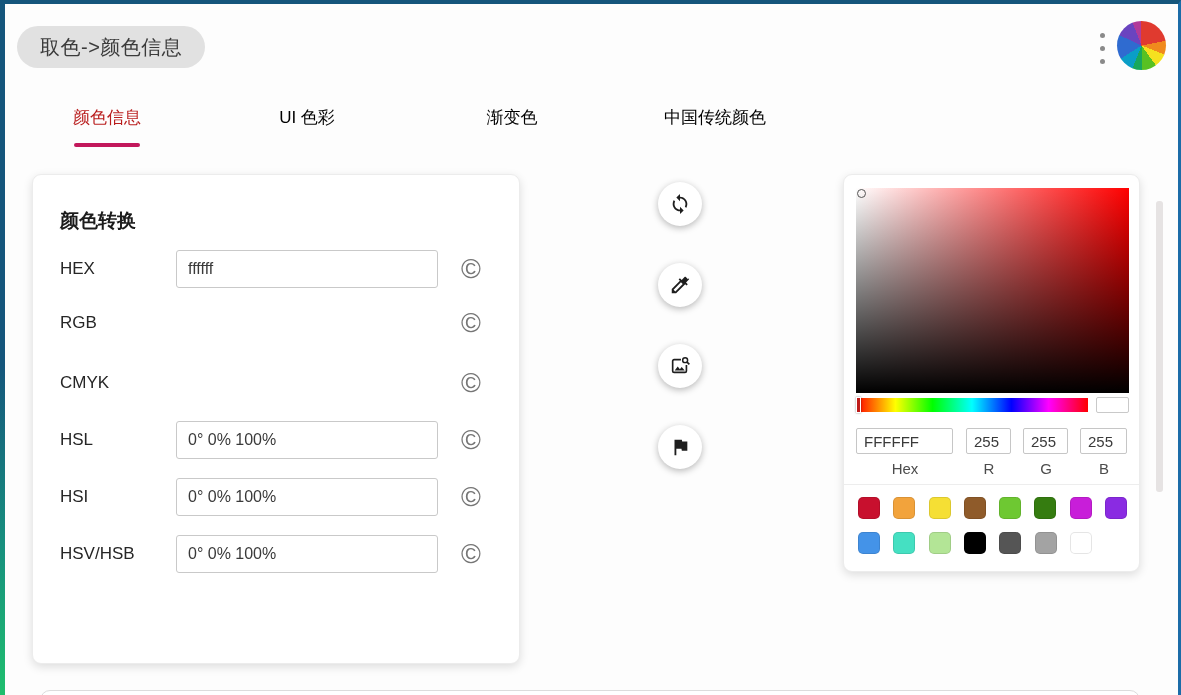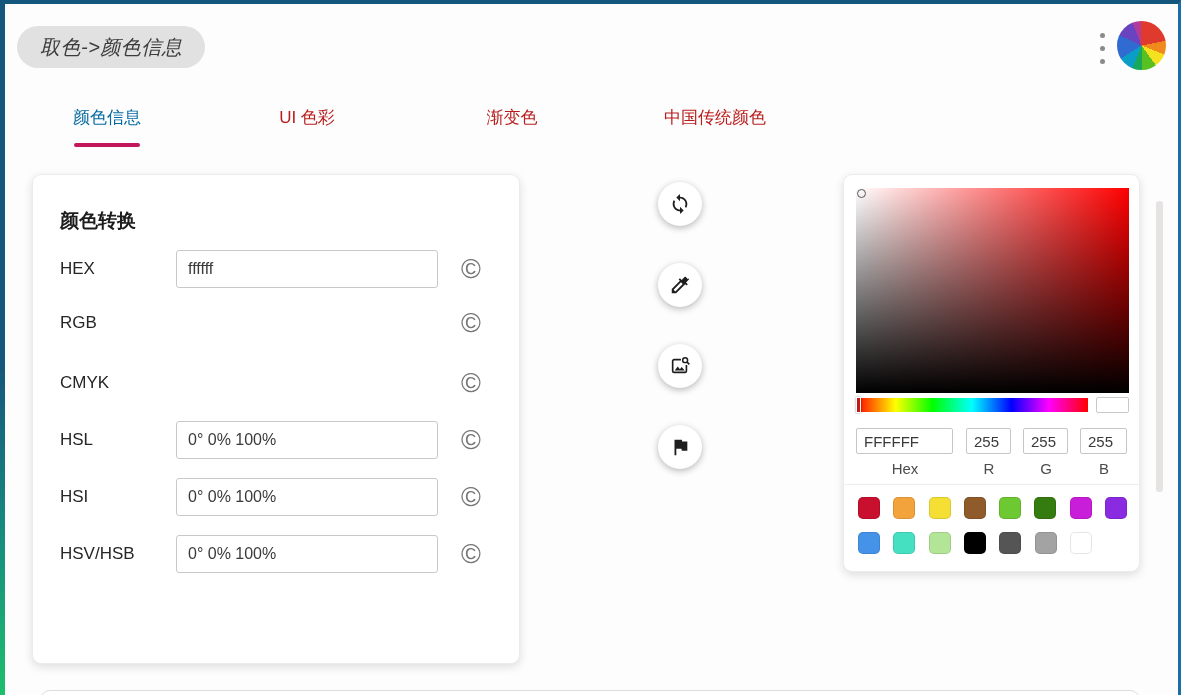--- a/index.html
+++ b/index.html
@@ -10,32 +10,32 @@
     overflow:hidden;
   }
   .left-border {
     position:absolute; left:0; top:0; width:5px; height:695px;
     background:linear-gradient(180deg,#15567c 0%,#15567c 52%,#17907e 78%,#1fc06d 100%);
   }
   
   .title-pill {
     position:absolute; left:17px; top:22px; height:42px; padding:0 23px;
     background:#e1e1e1; border-radius:21px; display:flex; align-items:center;
-    font-size:20px; color:#3b3b3b; letter-spacing:.5px;font-style:italic;
+    font-size:20px; color:#3b3b3b; letter-spacing:.5px;
   }
   .kebab { position:absolute; left:1100px; top:29px; width:8px; display:flex; flex-direction:column; gap:8px; cursor:pointer; }
   .kebab i { width:5px; height:5px; border-radius:50%; background:#8a8a8a; display:block; }
   .color-wheel {
     position:absolute; left:1117px; top:17px; width:49px; height:49px; border-radius:50%;
     background:conic-gradient(#e03a2f 0 22%, #f08a1d 22% 31%, #f5e11f 31% 40%, #58c122 40% 50%, #18a85c 50% 56%, #0a9ec7 56% 66%, #2f6bd0 66% 82%, #6a44c0 82% 94%, #b23a9a 94% 100%);
     cursor:pointer;
   }
   
-  .tab { position:absolute; top:102px; transform:translateX(-50%); font-size:17px; color:#b91c1c; cursor:pointer; white-space:nowrap; }
-  .tab.active { color:#0369a1; }
+  .tab { position:absolute; top:102px; transform:translateX(-50%); font-size:17px; color:#000000; cursor:pointer; white-space:nowrap; }
+  .tab.active { color:#b91c1c; }
   .tab-underline { position:absolute; left:74px; top:139px; width:66px; height:4px; border-radius:2px; background:#c2185b; }
   
   .card {
     position:absolute; background:#fff; border:1px solid #ececec; border-radius:9px;
     box-shadow:0 3px 10px rgba(0,0,0,.13);
   }
   #converter-card { left:32px; top:170px; width:488px; height:490px; }
   .conv-title { position:absolute; left:27px; top:33px; font-size:19px; font-weight:bold; color:#1c1c1c; }
   .conv-row { position:absolute; left:0; width:100%; height:38px; }
   .conv-label { position:absolute; left:27px; top:50%; transform:translateY(-50%); font-size:17px; color:#262626; }

